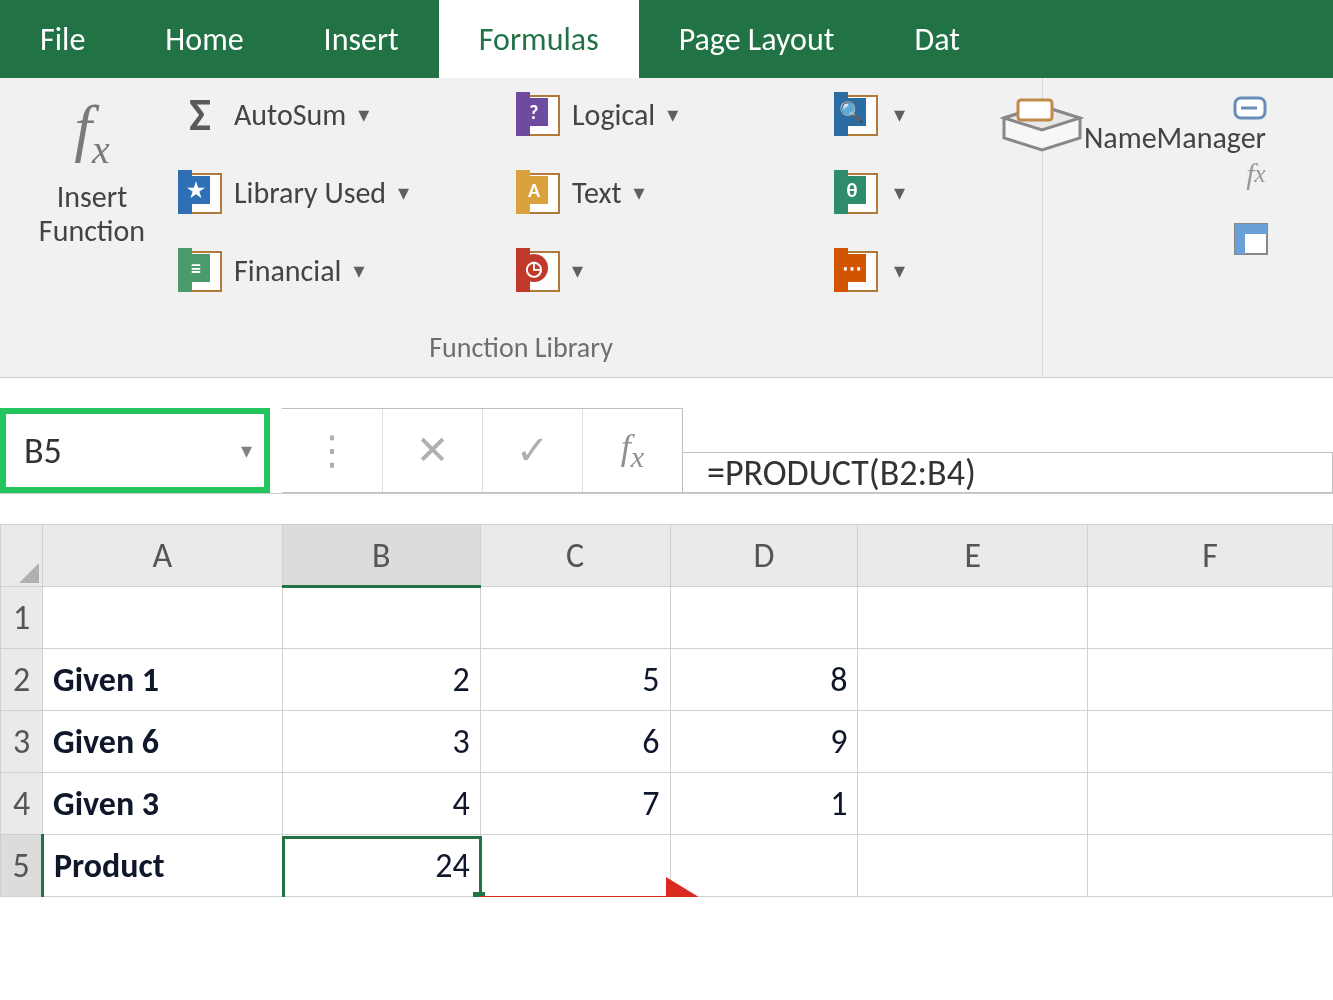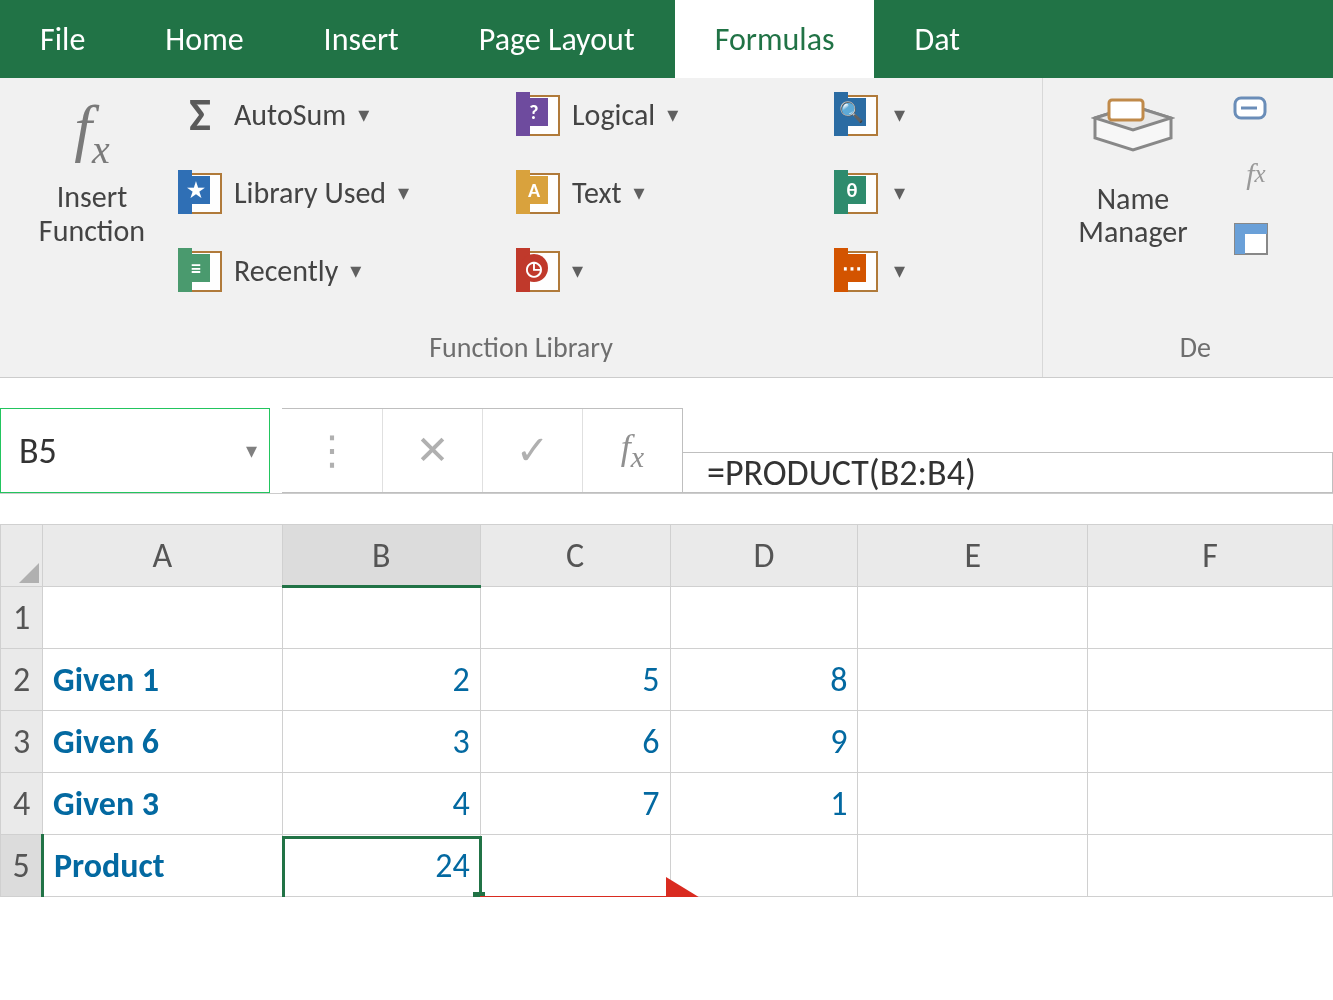--- a/index.html
+++ b/index.html
@@ -126,21 +126,21 @@
     font-size: 46px;
     font-weight: bold;
     color: #5a5a5a;
     width: 44px;
     text-align: center;
   }
 
   
   .nm {
     display: flex;
-    flex-direction: column;
+    flex-direction: row;
     align-items: center;
     padding: 6px 14px 0 14px;
     color: #444;
   }
   .nm .box-icon {
     width: 84px; height: 70px; position: relative; margin: 6px 0 14px 0;
   }
   .nm .lbl { font-size: 30px; line-height: 1.1; text-align: center; }
 
   .def-col {
@@ -157,21 +157,21 @@
   .formula-bar-row {
     display: flex;
     align-items: stretch;
     background: #fff;
     border-bottom: 1px solid #ccc;
     height: 86px;
     margin-top: 30px;
   }
   .name-box {
     width: 270px;
-    border: 1px solid #22c55e;
+    border: 6px solid #22c55e;
     display: flex; align-items: center; justify-content: space-between;
     padding: 0 12px 0 18px;
     font-size: 36px;
     color: #333;
     margin-right: 12px;
   }
   .name-box .caret { color: #808080; font-size: 22px; }
   .fb-btns {
     display: flex;
     border: 1px solid #bfbfbf;
@@ -199,21 +199,21 @@
     color: #333;
     margin-top: 44px;
   }
 
   
   .grid-wrap { position: relative; margin-top: 30px; }
   table.sheet { border-collapse: collapse; width: 100%; }
   table.sheet th, table.sheet td {
     border: 1px solid #d0d0d0;
     font-size: 34px;
-    color: #0369a1;
+    color: #0f172a;
     height: 62px;
     padding: 0 10px;
   }
   table.sheet thead th {
     background: #eaeaea;
     font-weight: normal;
     color: #555;
     text-align: center;
   }
   table.sheet thead th.col-active {
@@ -285,22 +285,22 @@
     border-left: 36px solid #d92b20;
   }
 </style>
 </head>
 <body>
 
 <div class="ribbon-tabs">
   <div class="ribbon-tab">File</div>
   <div class="ribbon-tab">Home</div>
   <div class="ribbon-tab">Insert</div>
+  <div class="ribbon-tab active">Formulas</div>
   <div class="ribbon-tab">Page Layout</div>
-  <div class="ribbon-tab active">Formulas</div>
   <div class="ribbon-tab">Dat</div>
 </div>
 
 <div class="ribbon-body">
 
   <div class="ribbon-group" style="flex:1;">
     <div class="group-content">
 
       <div class="insert-fn">
         <div class="fx-big">f<sub style="font-size:40px;">x</sub></div>
@@ -324,21 +324,21 @@
             </span>
             <span>Library Used</span>
             <span class="caret">▾</span>
           </div>
           <div class="fl-item">
             <span class="book-icon">
               <span class="spine" style="background:#4a9a6e;"></span>
               <span class="cover"></span>
               <span class="badge" style="background:#4a9a6e;">≡</span>
             </span>
-            <span>Recently</span>
+            <span>Financial</span>
             <span class="caret">▾</span>
           </div>
         </div>
 
         <div class="fl-col" style="width:310px;">
           <div class="fl-item">
             <span class="book-icon">
               <span class="spine" style="background:#6e4b9e;"></span>
               <span class="cover"></span>
               <span class="badge" style="background:#6e4b9e;">?</span>
@@ -403,21 +403,20 @@
           <svg width="84" height="70" viewBox="0 0 84 70">
             <polygon points="4,20 42,8 80,20 80,40 42,52 4,40" fill="#f7f7f7" stroke="#888" stroke-width="3"></polygon>
             <polygon points="4,20 42,8 80,20 42,32" fill="#e8e8e8" stroke="#888" stroke-width="3"></polygon>
             <rect x="18" y="2" width="34" height="20" rx="3" fill="#fff" stroke="#c08a4a" stroke-width="3"></rect>
           </svg>
         </div>
         <div class="lbl">Name</div>
         <div class="lbl">Manager</div>
       </div>
     </div>
-    <div class="group-label" style="text-align:right;">De</div>
   </div>
 
   <div class="def-col">
     <div class="small-icon">
       <svg width="46" height="32">
           <rect x="2" y="6" width="30" height="20" rx="6" fill="#fff" stroke="#6a8db8" stroke-width="3"></rect>
           <line x1="8" y1="16" x2="24" y2="16" stroke="#6a8db8" stroke-width="3"></line>
         </svg>
     </div>
     <div class="small-icon" style="color:#999;font-style:italic;font-family:serif;">f<sub>x</sub></div>

